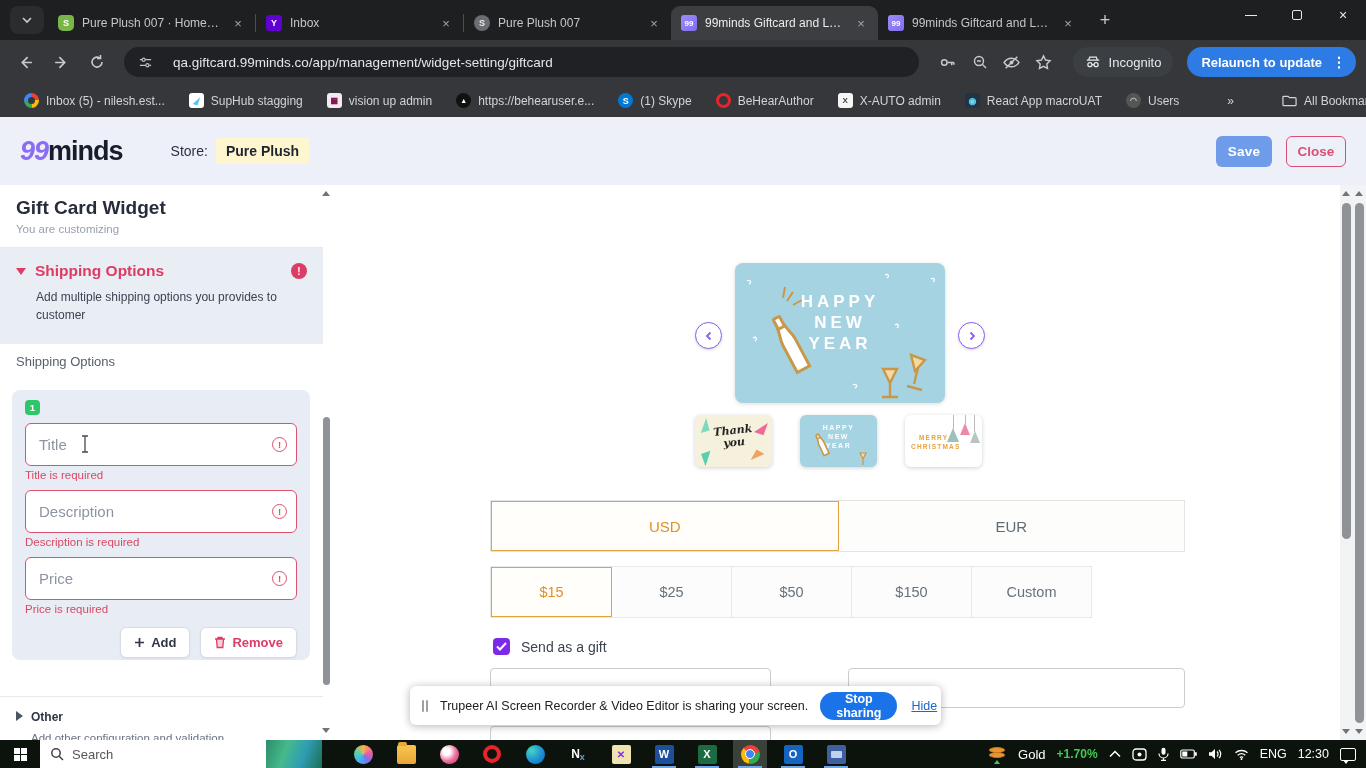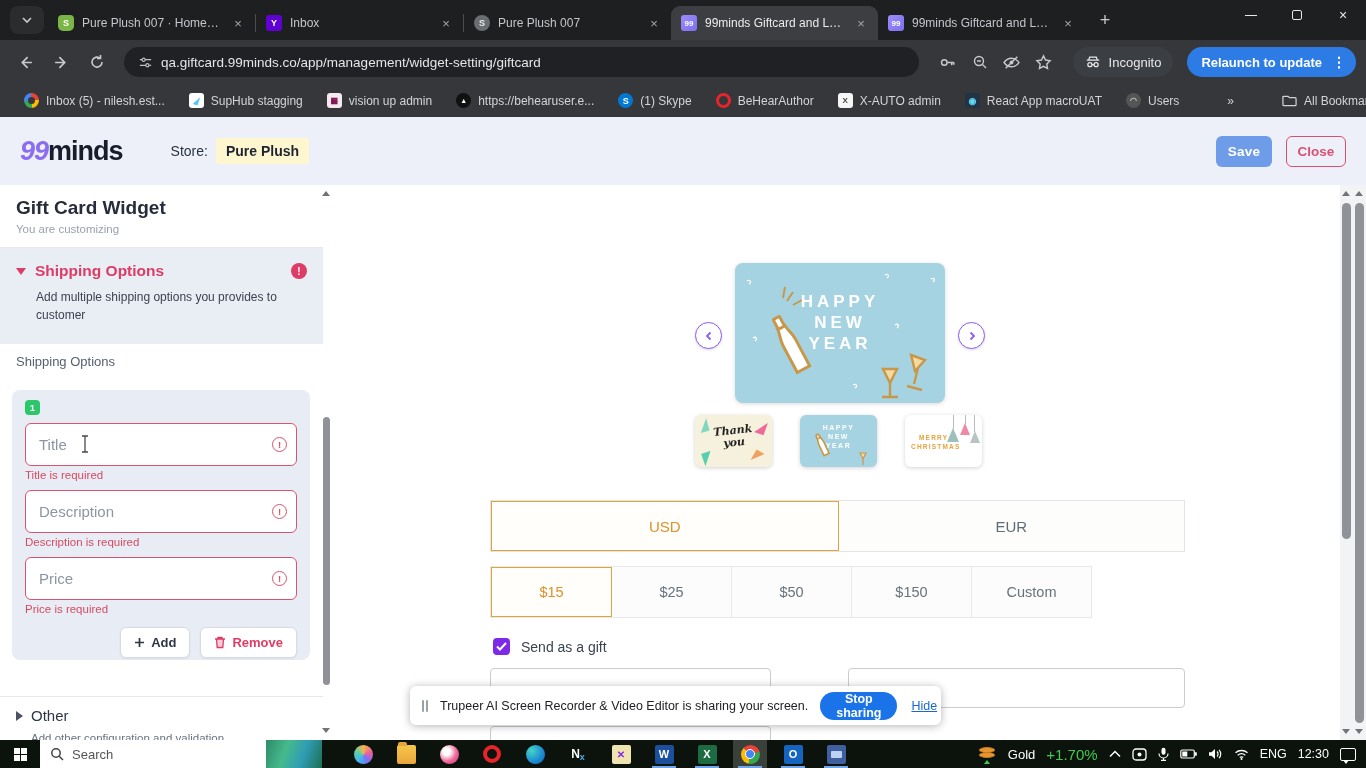--- a/index.html
+++ b/index.html
@@ -21,21 +21,21 @@
   .f-globe{background:#6a6d71;border-radius:50%}.f-globe::before{content:"S";color:#e8e8e8}
   .f-99{background:#8b7cf6;background:linear-gradient(135deg,#9b8cf8,#7f6ef0)}.f-99::before{content:"99";font-size:8px}
   .newtab{width:28px;height:28px;margin:0 0 6px 6px;display:flex;align-items:center;justify-content:center;color:#c8cacd;font-size:18px}
   .winctl{margin-left:auto;display:flex;height:40px;align-self:flex-start}
   .winbtn{width:46px;height:30px;display:flex;align-items:center;justify-content:center;color:#e8e8e8;font-size:14px}
   .wmin{width:12px;border-top:1.5px solid #e8e8e8;height:0;display:block}
   .wmax{width:10px;height:10px;border:1.5px solid #e8e8e8;border-radius:2px;display:block}
 
   .toolbar{position:absolute;top:40px;left:0;right:0;height:44px;background:#35373b;display:flex;align-items:center;padding:0 10px;gap:6px}
   .navbtn{width:30px;height:30px;display:flex;align-items:center;justify-content:center;color:#c7cacd;flex:none}
-  .omni{height:30px;flex:1;max-width:828px;background:#202124;border-radius:15px;display:flex;align-items:center;gap:8px;padding:0 14px;color:#e4e5e7;font-size:13.5px;margin:8px 6px}
+  .omni{height:30px;flex:1;max-width:828px;background:#202124;border-radius:15px;display:flex;align-items:center;gap:20px;padding:0 14px;color:#e4e5e7;font-size:13.5px;margin:8px 6px}
   .tbgrp{display:flex;align-items:center;gap:2px;margin-left:2px}
   .incog{height:30px;border-radius:15px;background:#3b3e42;color:#e7e8ea;font-size:13px;display:flex;align-items:center;gap:8px;padding:0 12px;margin:0 8px}
   .relaunch{height:30px;border-radius:15px;background:#2d7ce5;color:#fff;font-size:13px;font-weight:600;display:flex;align-items:center;gap:10px;padding:0 6px 0 14px}
   .dots3{font-size:14px;letter-spacing:0;padding-right:4px}
 
   .bmbar{position:absolute;top:84px;left:0;right:0;height:33px;background:#35373b;display:flex;align-items:center;padding:0 24px;gap:24px;color:#d2d4d8;font-size:12px}
   .bm{display:flex;align-items:center;gap:7px;white-space:nowrap}
   .bmicon{width:15px;height:15px;border-radius:3px;display:flex;align-items:center;justify-content:center;font-size:9px;font-weight:bold;color:#fff;flex:none}
   .b-google{border-radius:50%;background:conic-gradient(#ea4335 0 25%,#fbbc05 25% 50%,#34a853 50% 75%,#4285f4 75% 100%);position:relative}
   .b-google::after{content:"";width:7px;height:7px;background:#35373b;border-radius:50%;position:absolute}
@@ -82,21 +82,21 @@
   .erric{position:absolute;right:10px;top:14px;width:15px;height:15px;border:1.5px solid #d9536f;border-radius:50%;color:#d9536f;font-size:9.5px;font-weight:bold;display:flex;align-items:center;justify-content:center}
   .erric::before{content:"!"}
   .errtext{font-size:11.5px;color:#d84a62;margin:3px 0 9px 0}
   .btnrow{display:flex;justify-content:flex-end;gap:10px;margin-top:12px}
   .addbtn,.rembtn{height:31px;background:#fff;border:1px solid #d6dbe4;border-radius:6px;display:flex;align-items:center;gap:6px;padding:0 13px;font-size:13px;font-weight:600;color:#2f3545;box-shadow:0 1px 2px rgba(40,50,80,.08)}
   .rembtn{color:#dc3c65}
   .caret-ibeam{position:absolute;left:55px;top:12px;width:10px;height:18px;color:#555}
   .sbdiv2{position:absolute;left:0;right:10px;top:511px;height:1px;background:#e6e9ef}
   .sbother{position:absolute;left:16px;top:522px}
   .tri-right{display:inline-block;width:0;height:0;border-top:5px solid transparent;border-bottom:5px solid transparent;border-left:7px solid #4c5362;margin-right:8px}
-  .othertitle{font-size:15px;font-weight:400;color:#2f3545;display:inline}
+  .othertitle{font-size:12px;font-weight:700;color:#2f3545;display:inline}
   .otherdesc{font-size:11.5px;color:#6b7380;margin-top:7px;margin-left:15px}
   .sbscroll{position:absolute;right:0;top:0;width:13px;height:555px}
   .sbthumb{position:absolute;left:3px;top:232px;width:7px;height:268px;background:#8f9296;border-radius:4px}
   .arr-up{width:0;height:0;border-left:4px solid transparent;border-right:4px solid transparent;border-bottom:5px solid #707379;position:absolute;left:2px}
   .arr-dn{width:0;height:0;border-left:4px solid transparent;border-right:4px solid transparent;border-top:5px solid #707379;position:absolute;left:2px}
 
   
   .main{position:absolute;top:185px;left:333px;width:1007px;height:555px;background:#fff;overflow:hidden}
   .gcard{position:absolute;left:402px;top:78px;width:210px;height:140px;background:#a6d3e2;border-radius:8px;box-shadow:0 1px 4px rgba(0,0,0,.15);overflow:hidden}
   .gcard-text{position:absolute;left:0;right:0;top:28px;text-align:center;color:#fff;font-weight:800;font-size:17px;letter-spacing:4px;line-height:21px}
@@ -157,21 +157,21 @@
   .ic-nx{color:#fff;font-size:12px}.ic-nx::before{content:"N"}.ic-nx::after{content:"x";color:#5aa7e8;font-size:9px;margin-top:5px}
   .ic-capt{background:#efe3b0;color:#7d2ae8;font-size:10px;border-radius:2px}.ic-capt::before{content:"✕"}
   .ic-word{background:#1c4f9c;border-radius:2px}.ic-word::before{content:"W"}
   .ic-excel{background:#1d6b42;border-radius:2px}.ic-excel::before{content:"X"}
   .ic-chrome{border-radius:50%;background:conic-gradient(from -45deg,#ea4335 0 33%,#34a853 33% 66%,#fbbc05 66% 100%);position:relative}
   .ic-chrome::after{content:"";width:8px;height:8px;background:#4285f4;border:1.5px solid #fff;border-radius:50%;position:absolute}
   .ic-outlook{background:#1565c0;border-radius:2px}.ic-outlook::before{content:"O"}
   .ic-remote{background:#3f5f9e;border-radius:2px;position:relative}.ic-remote::before{content:"";width:11px;height:7px;background:#bcd2f0;border-radius:1px}
   .tray{margin-left:auto;display:flex;align-items:center;gap:11px;padding-right:10px;font-size:12.5px}
   .gold{color:#fff;font-size:13px}
-  .goldpct{color:#3fca51;font-size:15px;font-weight:400}
+  .goldpct{color:#3fca51;font-size:12px;font-weight:700}
   .trayic{display:flex;align-items:center;justify-content:center;color:#fff}
   .coins{width:18px;height:16px;position:relative}
   .coins i{position:absolute;width:16px;height:6px;background:#e8952f;border-radius:50%;border:1px solid #c27a1e}
   .coins i:nth-child(1){top:1px}.coins i:nth-child(2){top:6px}
   .coins b{position:absolute;bottom:-2px;left:5px;width:0;height:0;border-left:3px solid transparent;border-right:3px solid transparent;border-bottom:4px solid #3fca51}
   .notif{width:16px;height:13px;border:1.5px solid #fff;border-radius:2px;position:relative}
   .notif::after{content:"";position:absolute;bottom:-4px;left:2px;border-left:3px solid transparent;border-right:3px solid transparent;border-top:4px solid #fff}
 </style>
 </head>
 <body>

